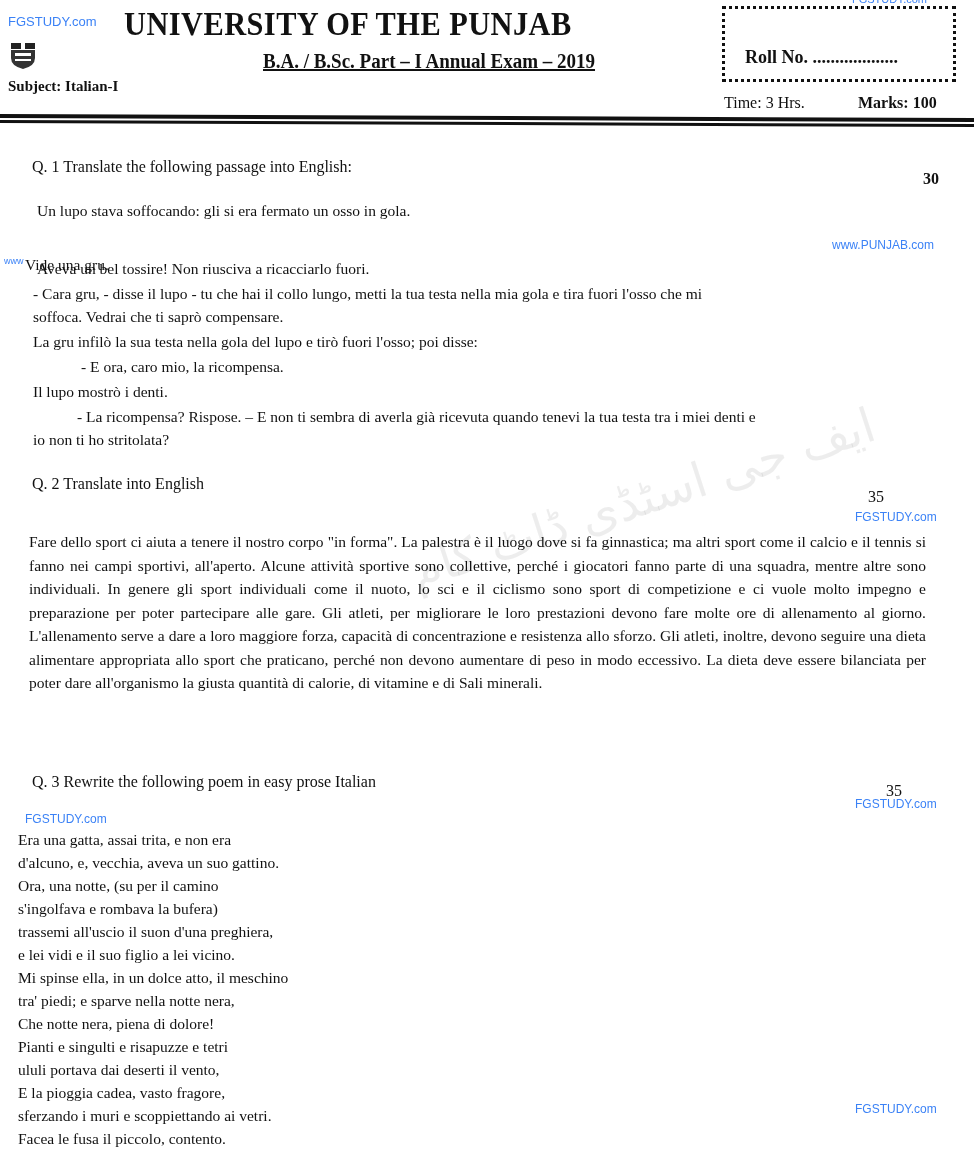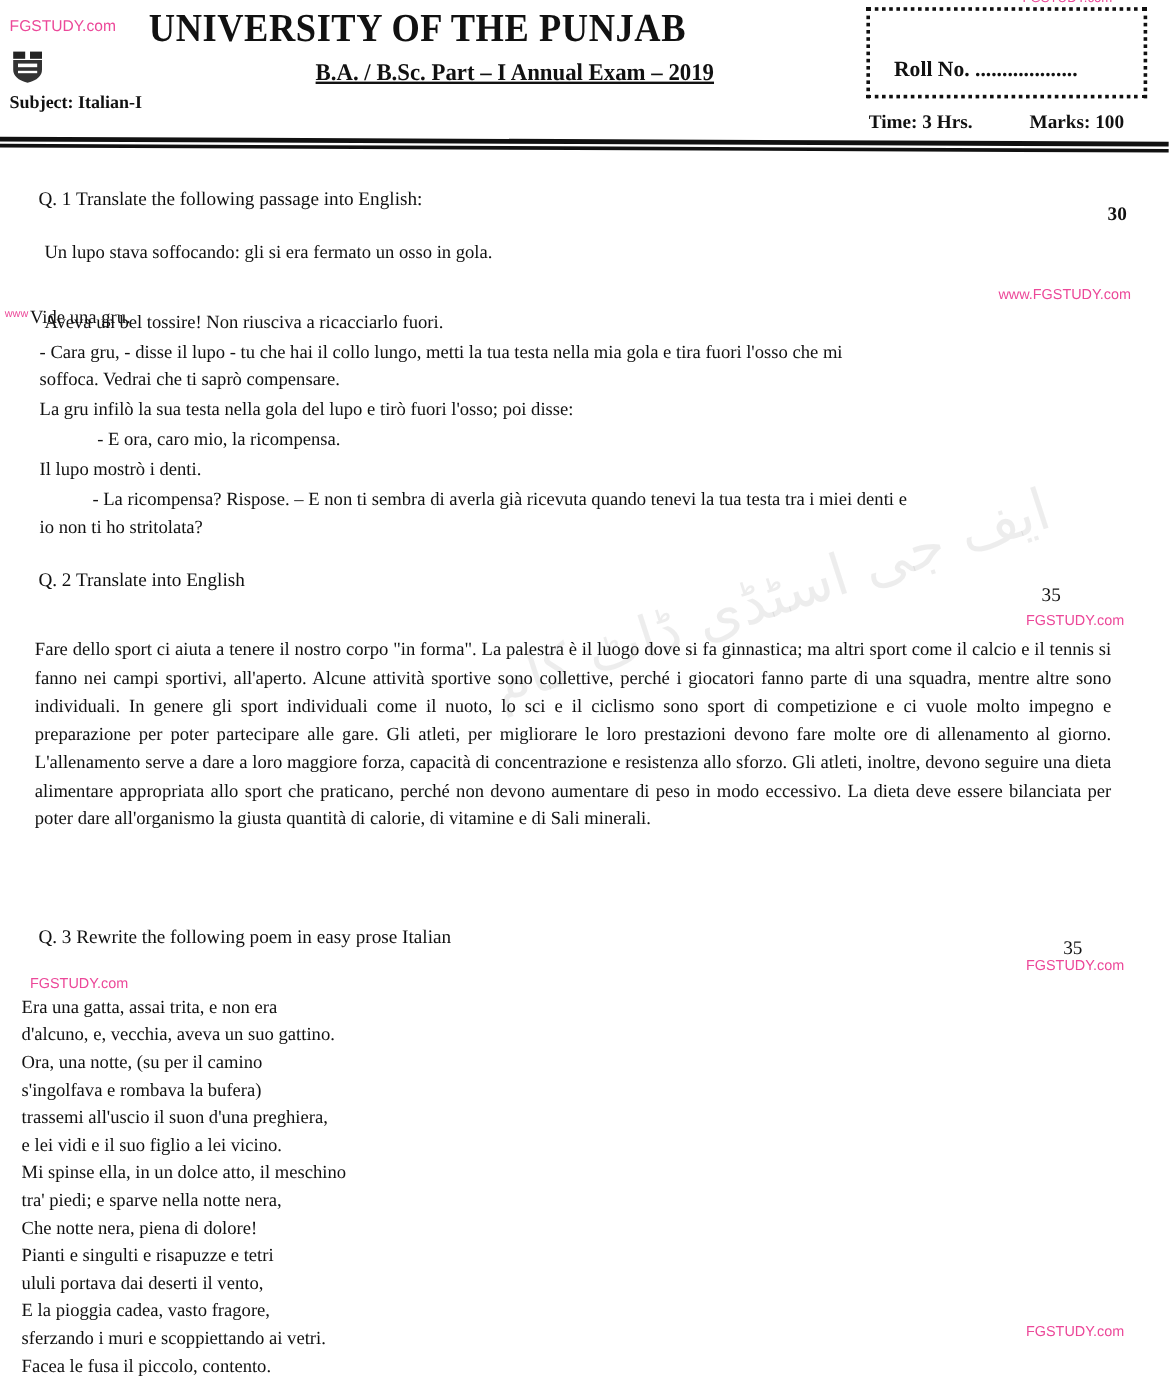--- a/index.html
+++ b/index.html
@@ -1,28 +1,28 @@
 <!DOCTYPE html>
 <html><head>
   <meta charset="utf-8">
   <style>
     html, body { margin: 0; padding: 0; background: #ffffff; }
     body {
       width: 974px; height: 1163px; position: relative; overflow: hidden;
       font-family: "Liberation Serif", "DejaVu Serif", serif; color: #111;
     }
     .abs { position: absolute; }
-    .wm { font-family: "Liberation Sans", "DejaVu Sans", sans-serif; font-size: 12px; color: #ec4899; }
+    .wm { font-family: "Liberation Sans", "DejaVu Sans", sans-serif; font-size: 12px; color: #3b82f6; }
     .title { left: 124px; top: 6px; font-size: 33px; font-weight: bold; letter-spacing: 0.5px; transform: scaleX(0.92); transform-origin: left top; }
     .subtitle { left: 263px; top: 50px; font-size: 20px; font-weight: bold; text-decoration: underline; transform: scaleX(0.95); transform-origin: left top; }
     .subject { left: 8px; top: 78px; font-size: 15px; font-weight: bold; text-align: right; }
     .crest { left: 8px; top: 40px; width: 30px; height: 30px; }
     .rollbox { left: 722px; top: 6px; width: 234px; height: 76px; border: 3px dotted #111; box-sizing: border-box; }
     .rollno { left: 20px; top: 38px; font-size: 18px; font-weight: bold; position: absolute; }
-    .time { left: 724px; top: 94px; font-size: 16px; font-weight: bold; }
+    .time { left: 724px; top: 94px; font-size: 16px; font-weight: normal; }
     .marks { left: 858px; top: 94px; font-size: 16px; font-weight: bold; }
     .rule { left: 0; height: 4px; background: #111; }
     .q { font-size: 16px; }
     .body-text { font-size: 15.5px; line-height: 23.5px; }
     .para { font-size: 15.5px; line-height: 23.5px; text-align: justify; left: 29px; width: 897px; }
     .poem { font-size: 15.5px; line-height: 23.2px; }
     .urdu-wm { left: 400px; top: 470px; font-family: "DejaVu Sans", sans-serif; font-size: 48px; color: rgba(0,0,0,0.07); transform: rotate(-18deg); }
   </style>
 </head>
 <body>
@@ -51,21 +51,21 @@
 <div class="abs rule" style="top:116px; width:974px; height:4px; transform: rotate(0.25deg);"></div>
 <div class="abs rule" style="top:122px; width:974px; height:3px; transform: rotate(0.25deg);"></div>
 
 <div class="abs urdu-wm">ایف جی اسٹڈی ڈاٹ کام</div>
 
 <div class="abs q" style="left:32px; top:158px;">Q. 1 Translate the following passage into English:</div>
 <div class="abs q" style="left:923px; top:170px;font-weight:bold;">30</div>
 
 <div class="abs body-text" style="left:37px; top:199px;">Un lupo stava soffocando: gli si era fermato un osso in gola.</div>
 <div class="abs body-text" style="left:37px; top:231px;margin-top:26px;">Aveva un bel tossire! Non riusciva a ricacciarlo fuori.</div>
-<div class="abs wm" style="left:832px; top:238px;">www.FGSTUDY.com</div>
+<div class="abs wm" style="left:832px; top:238px;">www.PUNJAB.com</div>
 <div class="abs wm" style="left:4px; top:256px; font-size:9px;">www</div>
 <div class="abs body-text" style="left:25px; top:253px;">Vide una gru.</div>
 <div class="abs body-text" style="left:33px; top:282px;">- Cara gru, - disse il lupo - tu che hai il collo lungo, metti la tua testa nella mia gola e tira fuori l'osso che mi</div>
 <div class="abs body-text" style="left:33px; top:305px;">soffoca. Vedrai che ti saprò compensare.</div>
 <div class="abs body-text" style="left:33px; top:330px;">La gru infilò la sua testa nella gola del lupo e tirò fuori l'osso; poi disse:</div>
 <div class="abs body-text" style="left:33px; top:355px;margin-left:48px;">- E ora, caro mio, la ricompensa.</div>
 <div class="abs body-text" style="left:33px; top:380px;">Il lupo mostrò i denti.</div>
 <div class="abs body-text" style="left:33px; top:405px;margin-left:44px;">- La ricompensa? Rispose. – E non ti sembra di averla già ricevuta quando tenevi la tua testa tra i miei denti e</div>
 <div class="abs body-text" style="left:33px; top:428px;">io non ti ho stritolata?</div>
 

